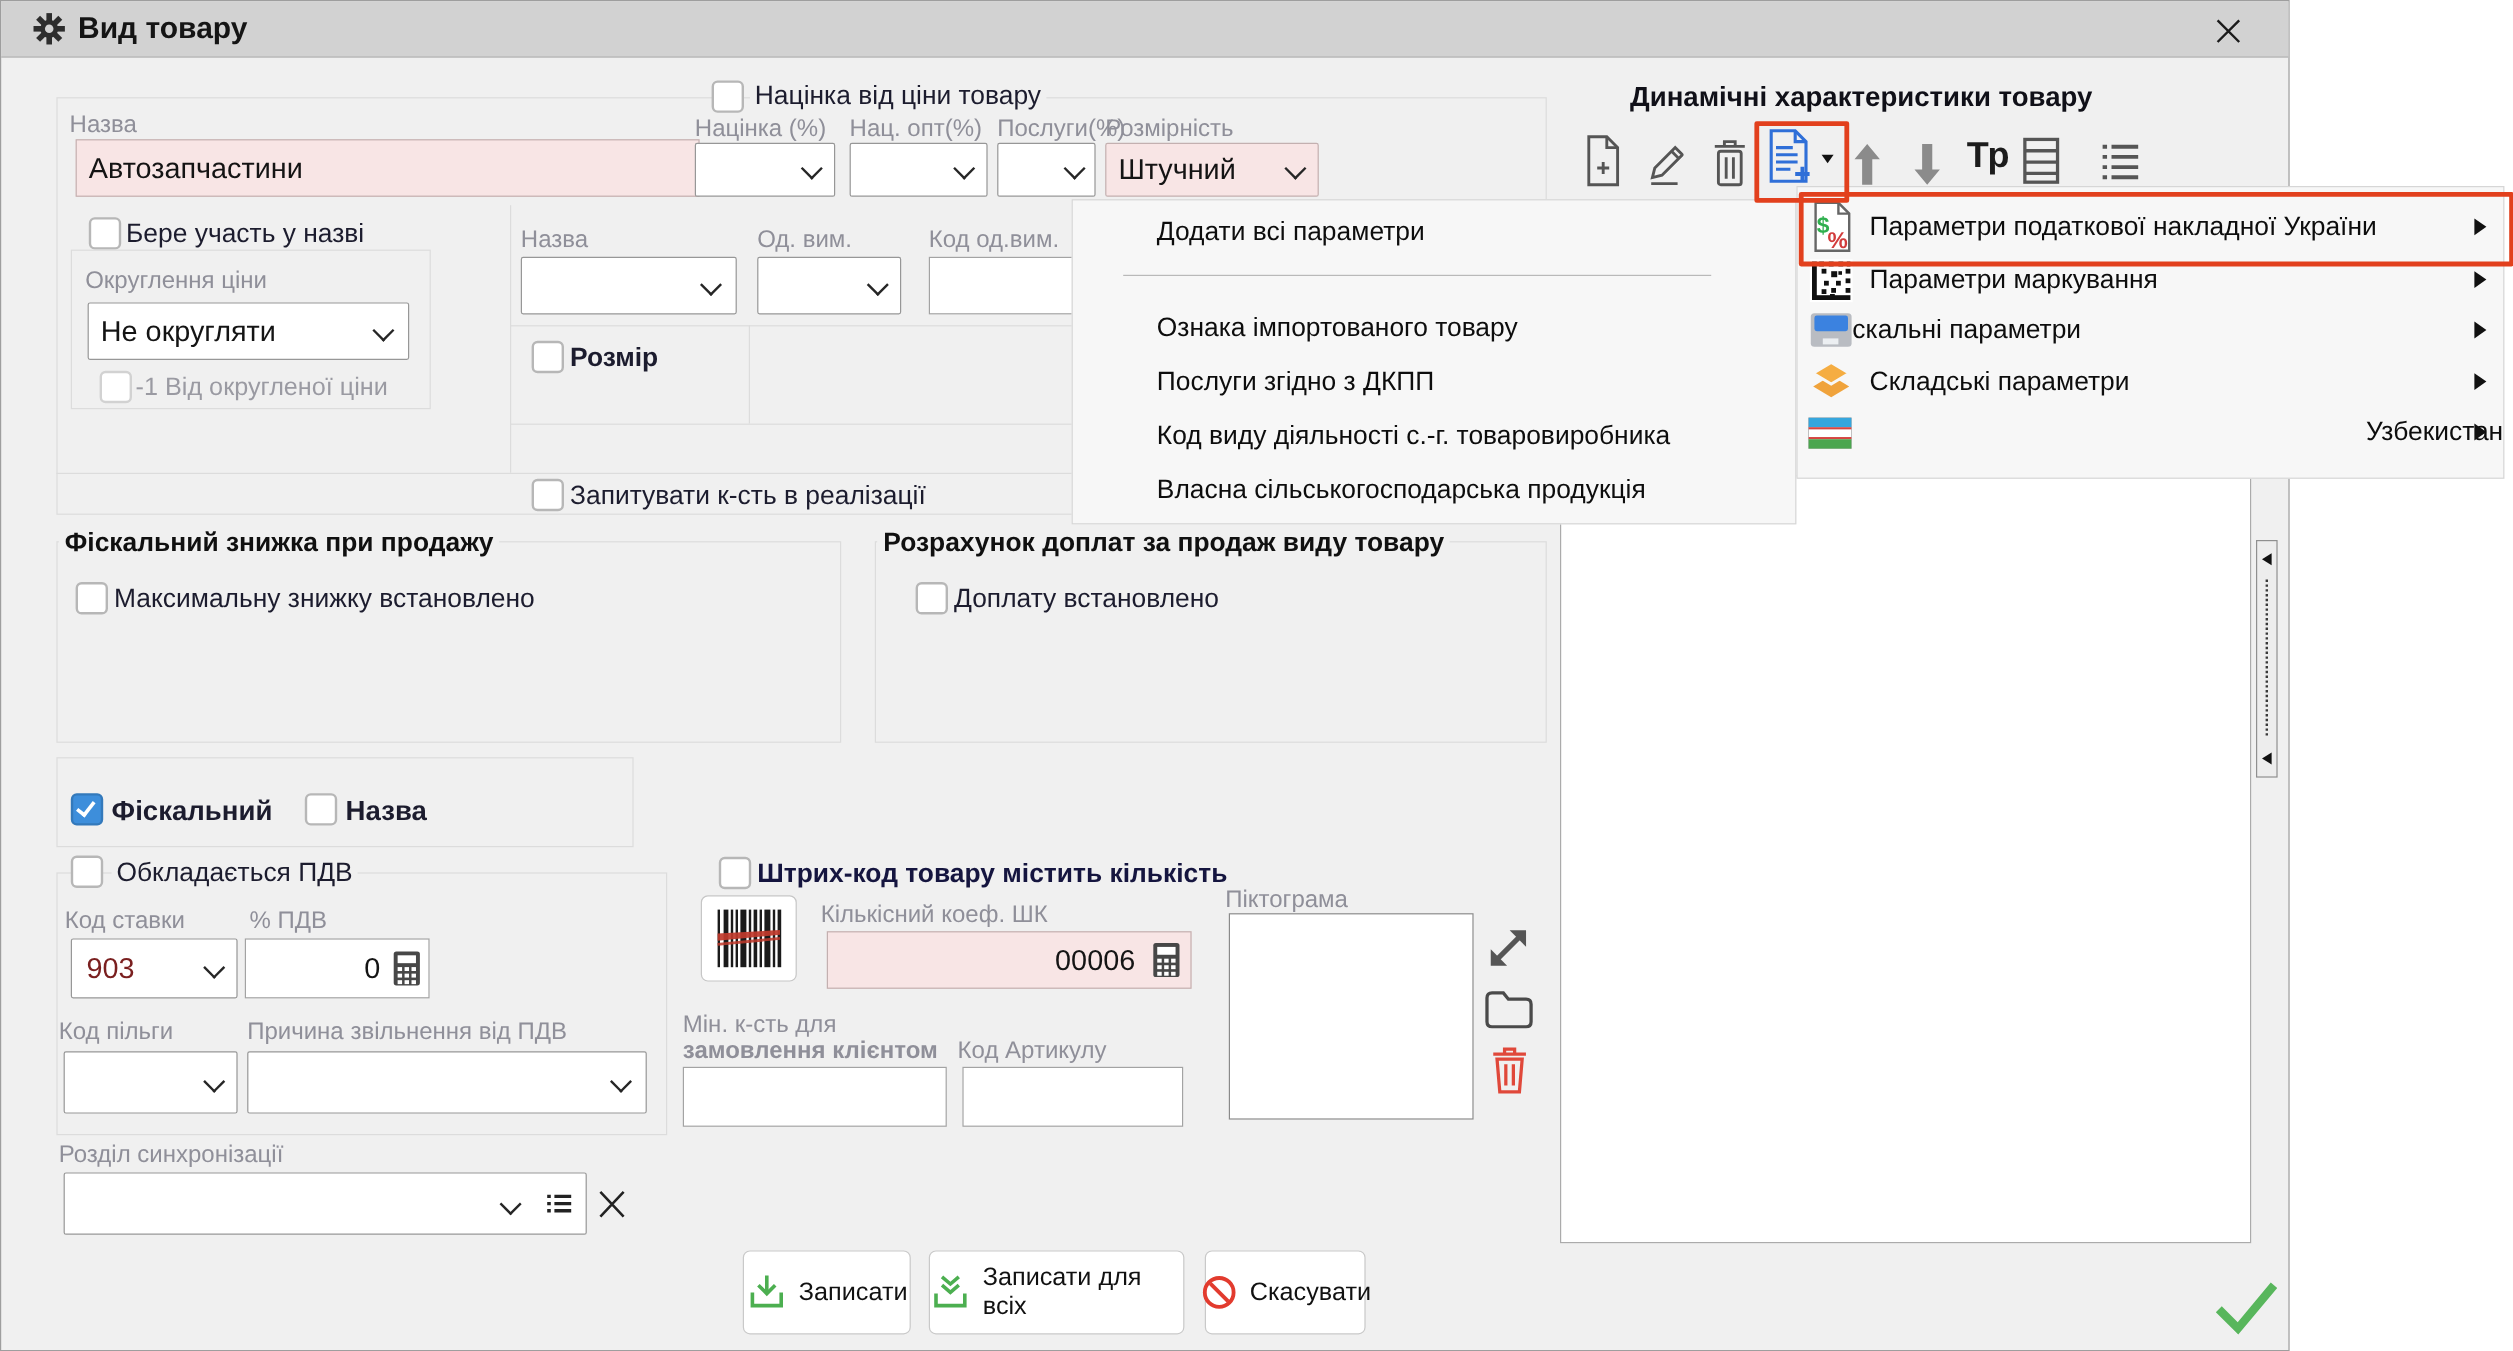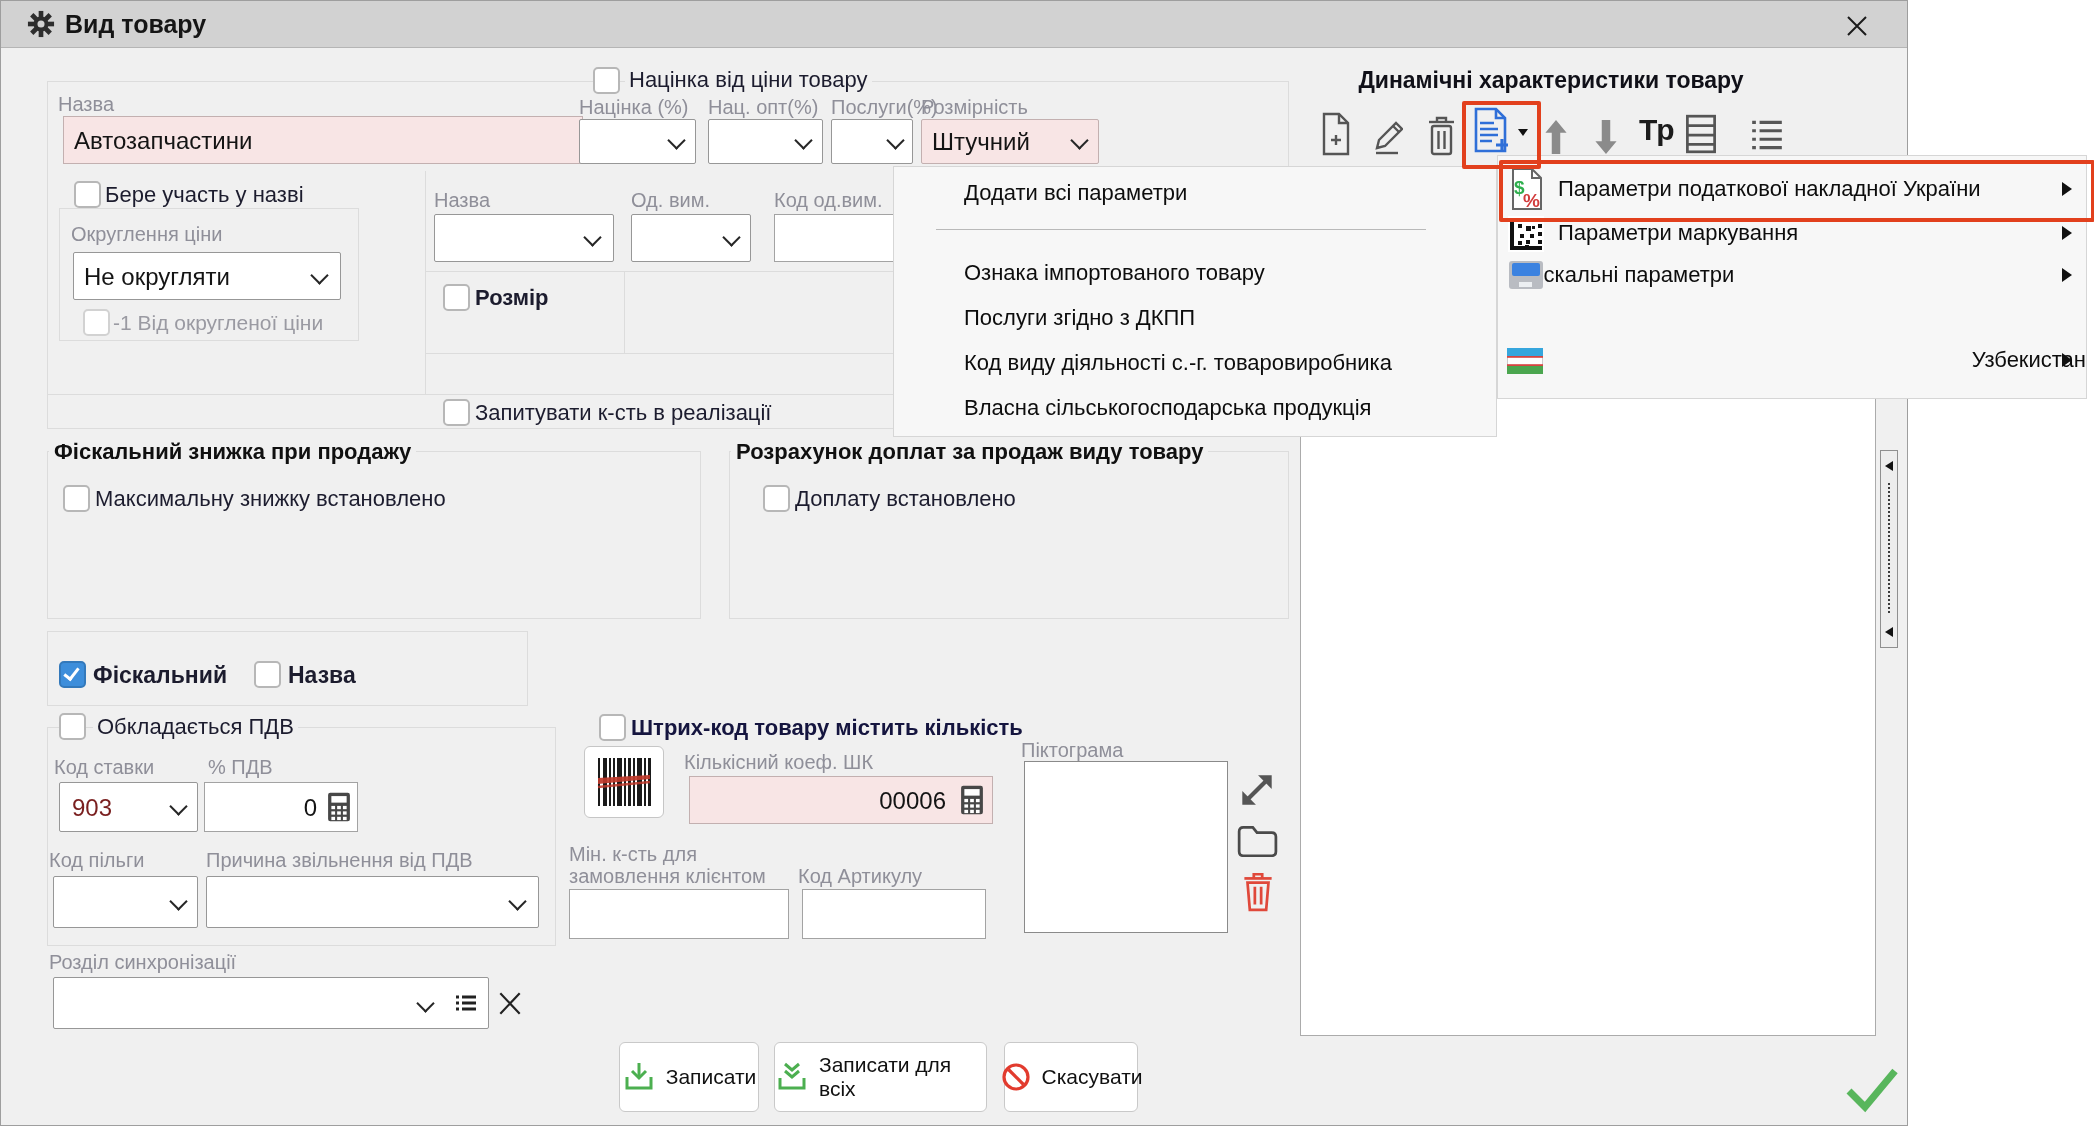--- a/index.html
+++ b/index.html
@@ -217,21 +217,21 @@
             <rect x="14.6" y="18" width="3.4" height="3"></rect>
           <rect x="4" y="23" width="3.4" height="3"></rect>
             <rect x="9.3" y="23" width="3.4" height="3"></rect>
             <rect x="14.6" y="23" width="3.4" height="3"></rect>
         </g>
       </svg>
     </span>
   </div>
 
   <span class="abs lbl" style="left:568px;top:842px;">Мін. к-сть для</span>
-  <span class="abs lbl" style="left:568px;top:864px;">замовлення клієнтом</span>
+  <span class="abs lbl" style="left:568px;top:864px;font-weight:bold;">замовлення клієнтом</span>
   <span class="abs lbl" style="left:797px;top:864px;">Код Артикулу</span>
   <div class="abs input" style="left:568px;top:888px;width:220px;height:50px;"></div>
   <div class="abs input" style="left:801px;top:888px;width:184px;height:50px;"></div>
 
   <span class="abs lbl" style="left:1020px;top:738px;">Піктограма</span>
   <div class="abs" style="left:1023px;top:760px;width:204px;height:172px;background:#fff;border:1px solid #8a8a8a;"></div>
 
   <span class="abs tico" style="left:1235px;top:768px;width:42px;height:42px;">
     <svg width="42" height="42" viewBox="0 0 40 40">
       <line x1="9" y1="31" x2="31" y2="9" stroke="#555" stroke-width="4"></line>
@@ -445,20 +445,30 @@
       <svg width="38" height="34" viewBox="0 0 38 32">
         <rect x="2" y="2" width="34" height="28" rx="3" fill="#b9bcc2"></rect>
         <rect x="5" y="4" width="28" height="13" rx="2" fill="#3b82e0"></rect>
         <rect x="12" y="23" width="13" height="5" fill="#eceff2"></rect>
       </svg>
     </span>
     <span style="padding-left:24px;">Фіскальні параметри</span>
     <span class="marrow" style="right:14px;top:14px;"></span>
   </div>
 
+  <div class="mitem" style="top:141px;height:42px;">
+    <span class="abs tico" style="left:8px;top:2px;width:40px;height:38px;">
+      <svg width="38" height="38" viewBox="0 0 38 36">
+        <polygon points="19,13 34,22 19,31 4,22" fill="#f0a33c"></polygon>
+        <polygon points="19,2 34,11 19,20 4,11" fill="#f5ad42" stroke="#f7f7f7" stroke-width="2.4"></polygon>
+      </svg>
+    </span>
+    <span style="padding-left:60px;">Складські параметри</span>
+    <span class="marrow" style="right:14px;top:14px;"></span>
+  </div>
 
   <div class="mitem" style="top:183px;height:42px;justify-content:flex-end;">
     <span class="abs tico" style="left:8px;top:8px;width:38px;height:28px;">
       <svg width="36" height="26" viewBox="0 0 36 26">
         <rect x="0" y="0" width="36" height="26" fill="#fff" stroke="#9a9a9a" stroke-width="1"></rect>
         <rect x="0" y="0" width="36" height="8" fill="#36a6dd"></rect>
         <rect x="0" y="8" width="36" height="1.8" fill="#d64541"></rect>
         <rect x="0" y="16.2" width="36" height="1.8" fill="#d64541"></rect>
         <rect x="0" y="18" width="36" height="8" fill="#4ba64f"></rect>
       </svg>

